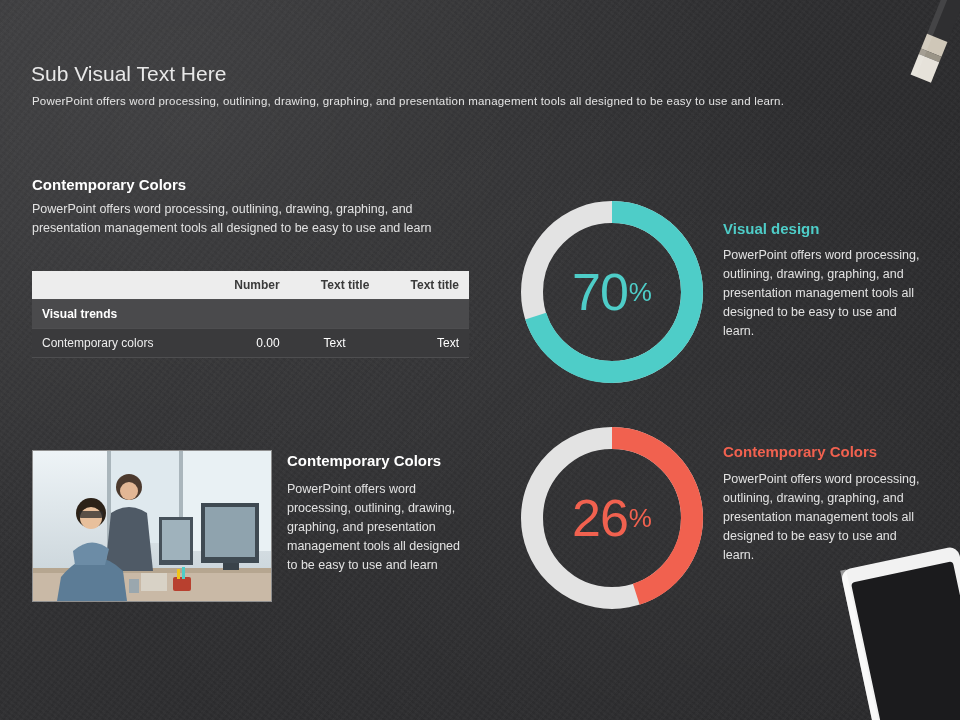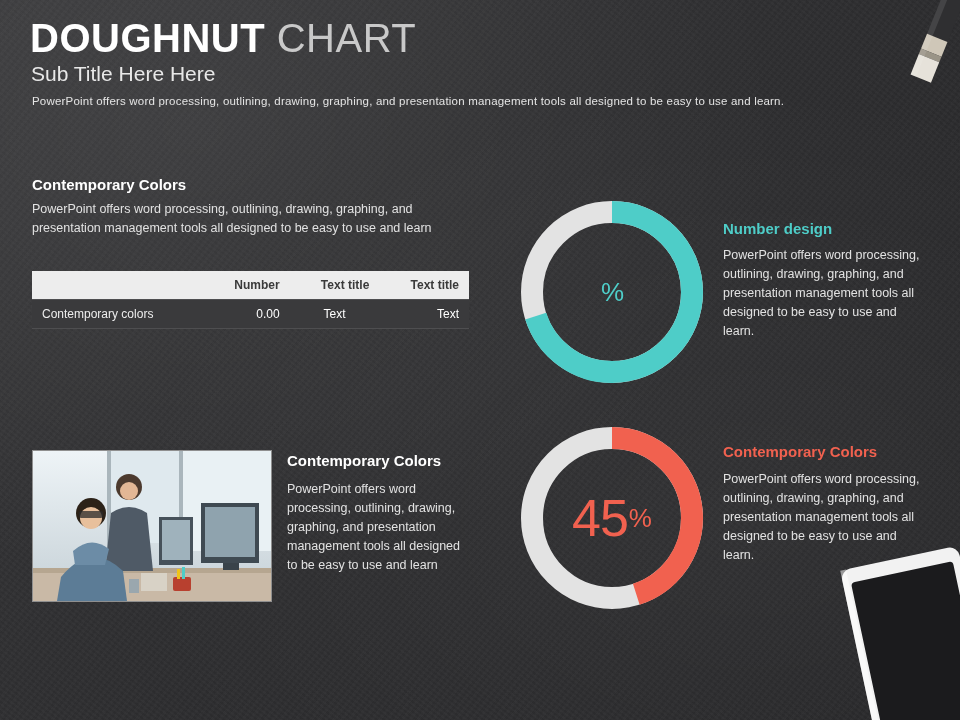--- a/index.html
+++ b/index.html
@@ -116,40 +116,39 @@
 
   
   .pencil { position: absolute; right: -4px; top: -10px; width: 110px; height: 130px; }
   .tablet { position: absolute; right: -10px; bottom: -10px; width: 140px; height: 200px; }
 </style>
 </head>
 <body>
 
 <div id="slide">
 
-  <div class="title">
-    <span class="strong">DOUGHNUT</span>
-    <span class="light">CHART</span>
-  </div>
-  <div class="subtitle">Sub Title Here Here</div>
+  <div class="subtitle">Sub Visual Text Here</div>
   <div class="intro">PowerPoint offers word processing, outlining, drawing, graphing, and presentation management tools all designed to be easy to use and learn.</div>
 
   <div class="sec-head" id="contemporary-head">Contemporary Colors</div>
   <div class="sec-body">PowerPoint offers word processing, outlining, drawing, graphing, and presentation management tools all designed to be easy to use and learn</div>
 
   <table class="tbl">
     <thead>
       <tr>
         <th class="c1"></th>
         <th>Number</th>
         <th>Text title</th>
         <th>Text title</th>
       </tr>
     </thead>
     <tbody>
+      <tr class="band">
+        <td colspan="4">Visual trends</td>
+      </tr>
       <tr class="data">
         <td class="label">Contemporary colors</td>
         <td class="num">0.00</td>
         <td class="txt">Text</td>
         <td class="txt2">Text</td>
       </tr>
     </tbody>
   </table>
 
   <div class="photo">
@@ -196,33 +195,34 @@
   </div>
   <div class="photo-head">Contemporary Colors</div>
   <div class="photo-body">PowerPoint offers word processing, outlining, drawing, graphing, and presentation management tools all designed to be easy to use and learn</div>
 
   <div class="donut" style="left:512px; top:192px; width:200px; height:200px;">
     <svg width="200" height="200" viewBox="0 0 200 200">
       <circle cx="100" cy="100" r="80" fill="none" stroke="#e3e3e3" stroke-width="22"></circle>
       <circle cx="100" cy="100" r="80" fill="none" stroke="#4ecdc8" stroke-width="22" stroke-dasharray="351.86 502.65" transform="rotate(-90 100 100)"></circle>
     </svg>
     <div class="centerlbl">
+      <span class="val teal">70</span>
         <span class="pct teal">%</span>
     </div>
   </div>
-  <div class="chart-head teal" style="left:723px; top:220px;">Number design</div>
+  <div class="chart-head teal" style="left:723px; top:220px;">Visual design</div>
   <div class="chart-body" style="left:723px; top:246px;">PowerPoint offers word processing, outlining, drawing, graphing, and presentation management tools all designed to be easy to use and learn.</div>
 
   <div class="donut" style="left:512px; top:418px; width:200px; height:200px;">
     <svg width="200" height="200" viewBox="0 0 200 200">
       <circle cx="100" cy="100" r="80" fill="none" stroke="#e3e3e3" stroke-width="22"></circle>
       <circle cx="100" cy="100" r="80" fill="none" stroke="#f1614f" stroke-width="22" stroke-dasharray="226.19 502.65" transform="rotate(-90 100 100)"></circle>
     </svg>
     <div class="centerlbl">
-      <span class="val red">45</span>
+      <span class="val red">26</span>
         <span class="pct red">%</span>
     </div>
   </div>
   <div class="chart-head red" style="left:723px; top:443px;">Contemporary Colors</div>
   <div class="chart-body" style="left:723px; top:470px;">PowerPoint offers word processing, outlining, drawing, graphing, and presentation management tools all designed to be easy to use and learn.</div>
 
   <svg class="pencil" viewBox="0 0 110 130">
     <g transform="rotate(22 60 60)">
       <rect x="66" y="-30" width="22" height="70" fill="#2f2f31"></rect>
       <rect x="66" y="40" width="22" height="16" fill="#cfc7b8"></rect>

